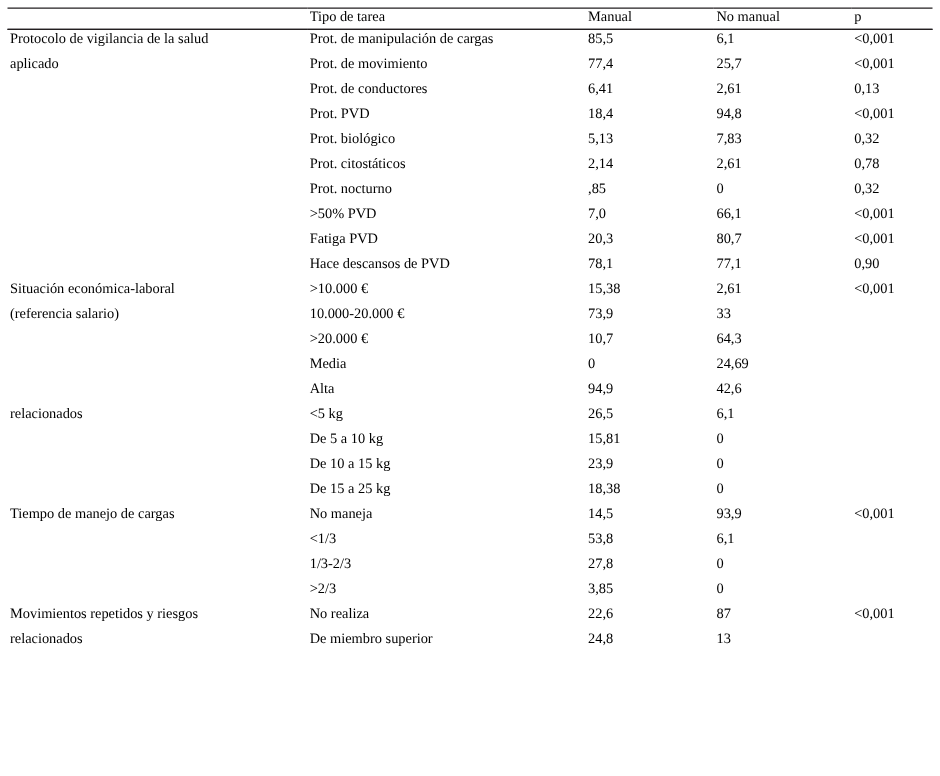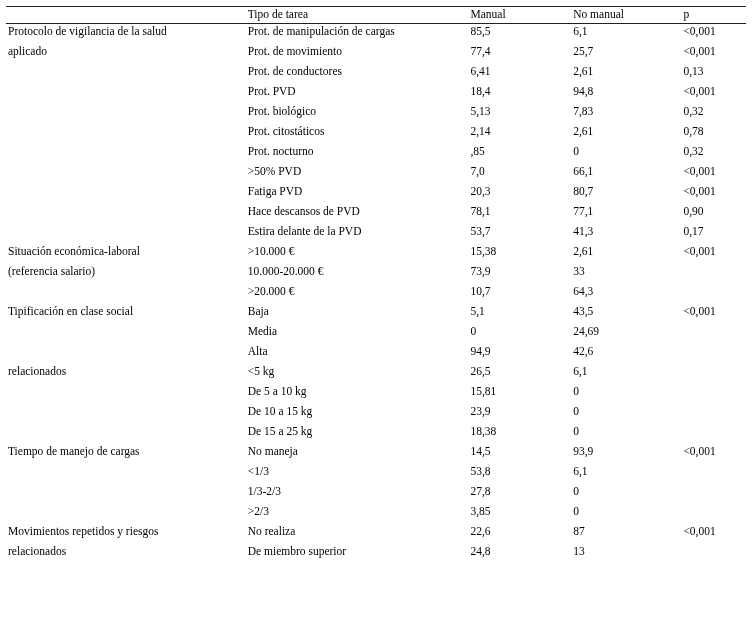--- a/index.html
+++ b/index.html
@@ -134,27 +134,20 @@
           <td class="c-nman">80,7</td>
           <td class="c-p">&lt;0,001</td>
         </tr>
         <tr>
           <td class="c-group group-label"></td>
           <td class="c-task">Hace descansos de PVD</td>
           <td class="c-man">78,1</td>
           <td class="c-nman">77,1</td>
           <td class="c-p">0,90</td>
         </tr>
-        <tr>
-          <td class="c-group group-label"></td>
-          <td class="c-task">Estira delante de la PVD</td>
-          <td class="c-man">53,7</td>
-          <td class="c-nman">41,3</td>
-          <td class="c-p">0,17</td>
-        </tr>
         <tr class="grp-start">
           <td class="c-group group-label">Situación económica-laboral</td>
           <td class="c-task">&gt;10.000 €</td>
           <td class="c-man">15,38</td>
           <td class="c-nman">2,61</td>
           <td class="c-p">&lt;0,001</td>
         </tr>
         <tr>
           <td class="c-group group-label">(referencia salario)</td>
           <td class="c-task">10.000-20.000 €</td>
@@ -162,27 +155,20 @@
           <td class="c-nman">33</td>
           <td class="c-p"></td>
         </tr>
         <tr>
           <td class="c-group group-label"></td>
           <td class="c-task">&gt;20.000 €</td>
           <td class="c-man">10,7</td>
           <td class="c-nman">64,3</td>
           <td class="c-p"></td>
         </tr>
-        <tr class="grp-start">
-          <td class="c-group group-label">Tipificación en clase social</td>
-          <td class="c-task">Baja</td>
-          <td class="c-man">5,1</td>
-          <td class="c-nman">43,5</td>
-          <td class="c-p">&lt;0,001</td>
-        </tr>
         <tr>
           <td class="c-group group-label"></td>
           <td class="c-task">Media</td>
           <td class="c-man">0</td>
           <td class="c-nman">24,69</td>
           <td class="c-p"></td>
         </tr>
         <tr>
           <td class="c-group group-label"></td>
           <td class="c-task">Alta</td>

